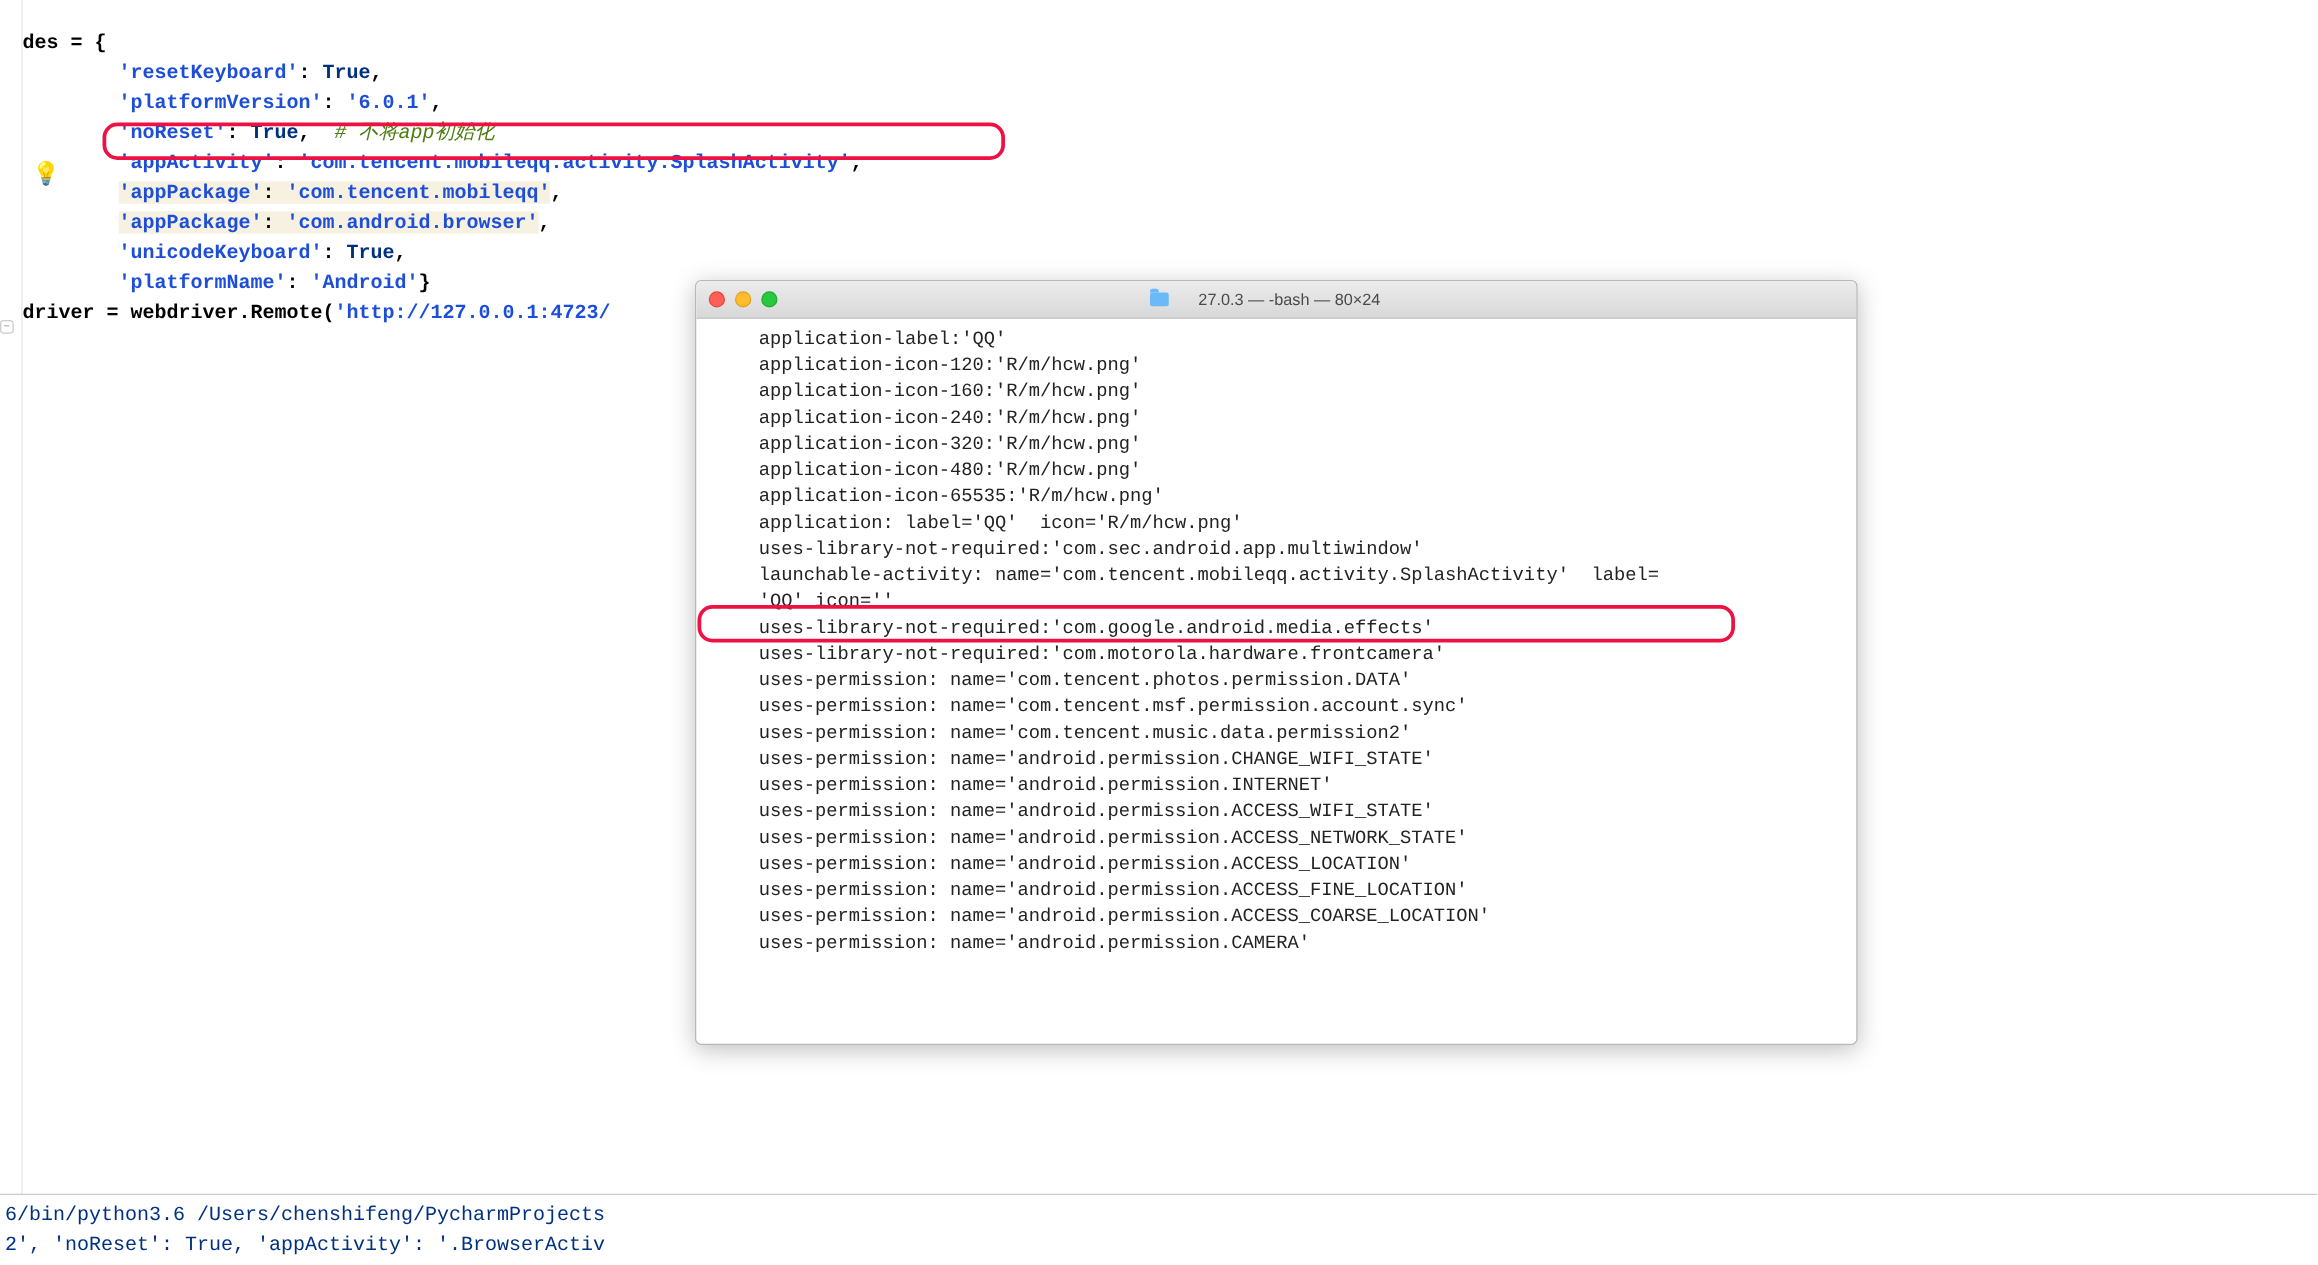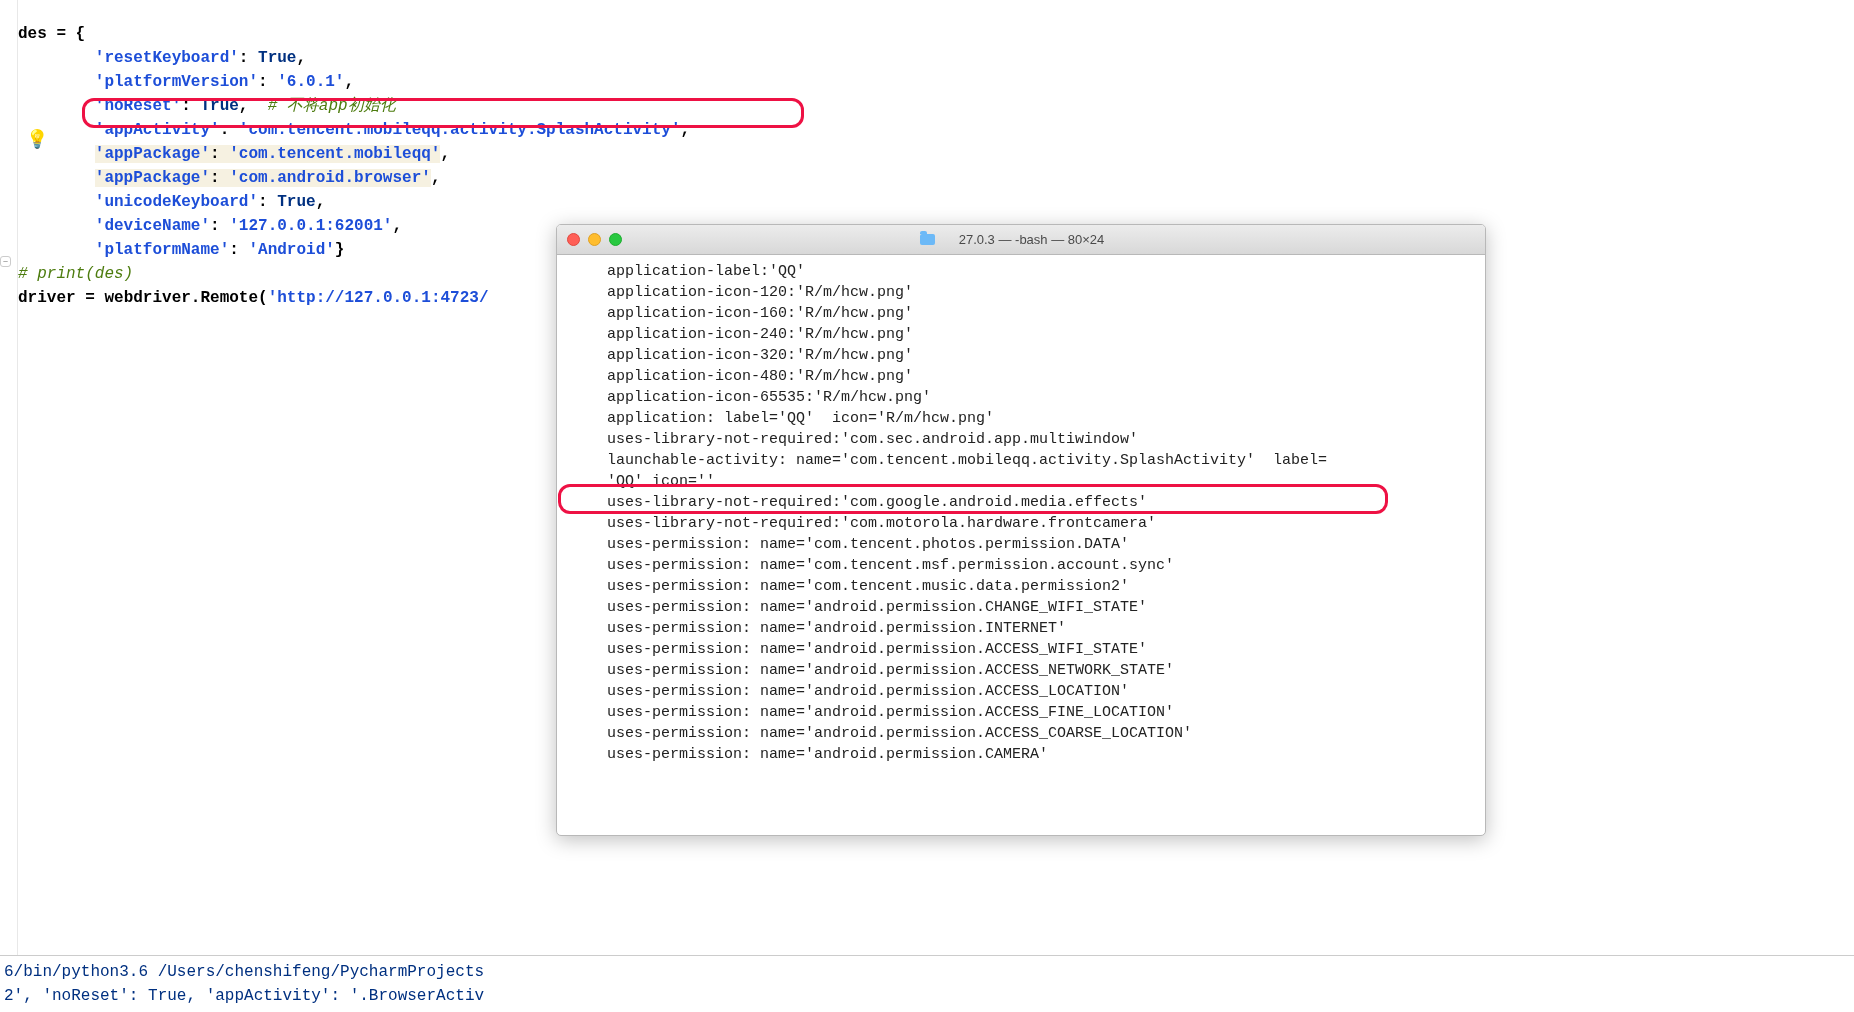--- a/index.html
+++ b/index.html
@@ -135,25 +135,23 @@
 
   <div class="ln">        <span class="str">'appActivity'</span>: <span class="str">'com.tencent.mobileqq.activity.SplashActivity'</span>,</div>
 
 
   <div class="ln">        <span class="hl-light"><span class="str">'appPackage'</span>: <span class="str">'com.tencent.mobileqq'</span></span>,</div>
 
   <div class="ln">        <span class="hl-light"><span class="str">'appPackage'</span>: <span class="str">'com.android.browser'</span></span>,</div>
 
   <div class="ln">        <span class="str">'unicodeKeyboard'</span>: <span class="bool">True</span>,</div>
 
-  <div class="ln">        <span class="str">'deviceName'</span>: <span class="str">'127.0.0.1:62001'</span>,</div>
 
   <div class="ln">        <span class="str">'platformName'</span>: <span class="str">'Android'</span>}</div>
 
-  <div class="ln cmt"># print(des)</div>
 
   <div class="ln"><span>driver</span> = <span>webdriver.Remote(</span><span class="str">'http://127.0.0.1:4723/</span></div>
 </div>
 
 <span class="bulb" style="top:128px;">💡</span>
 <span class="fold-handle">–</span>
 
 <div class="redbox" style="left:82px; top:98px; width:722px; height:30px;"></div>
 
 <div class="terminal-window">

